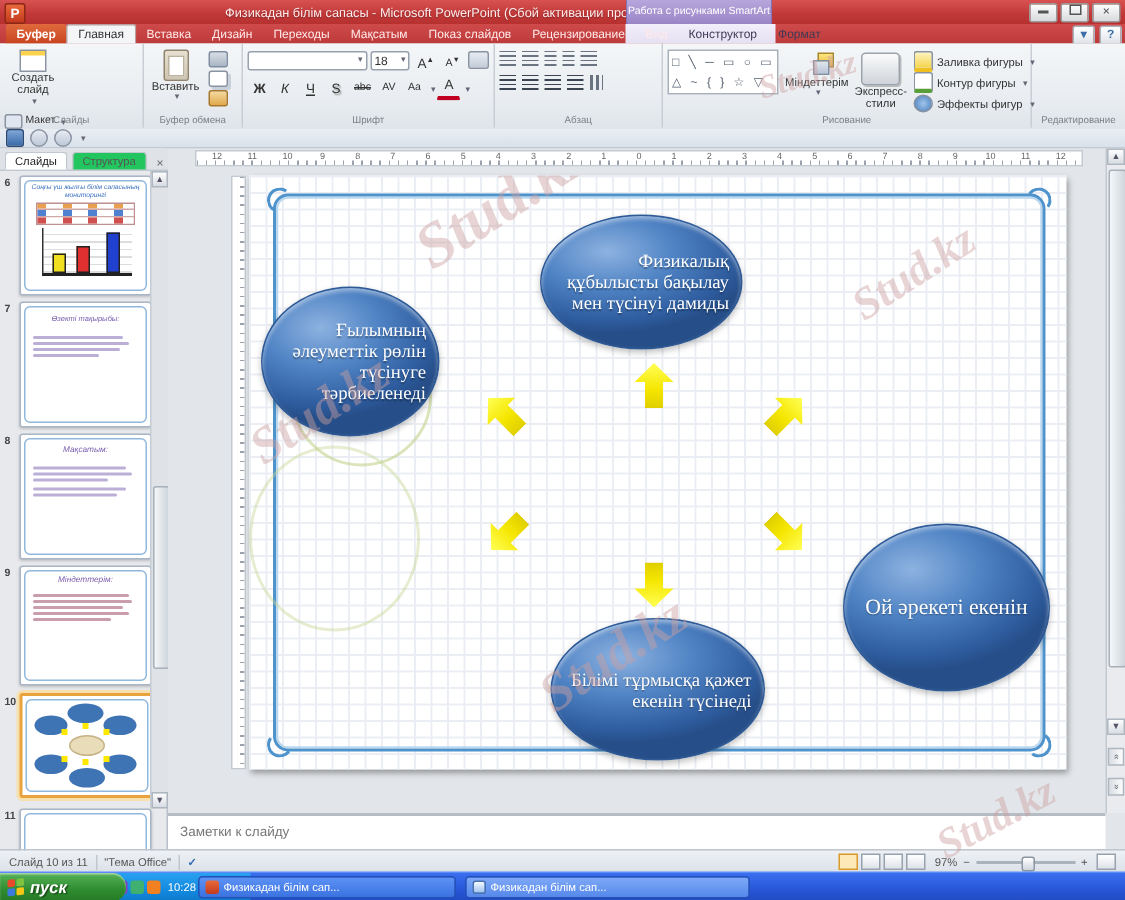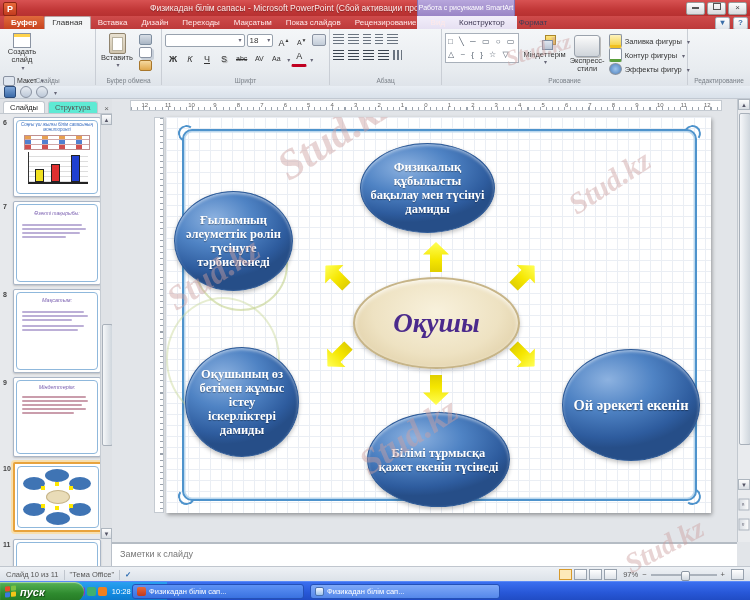--- a/index.html
+++ b/index.html
@@ -52,21 +52,21 @@
   .arricon i:last-child{left:6px;top:5px;background:linear-gradient(#dfe6ef,#b9c4d4);border-color:#7e8ea4;}
   .fxrow{display:flex;align-items:center;gap:3px;font-size:7.5px;color:#333;height:14px;white-space:nowrap;}
   .fxic{width:11px;height:10px;border:1px solid #8a93a0;border-radius:2px;}
   .edrow{display:flex;align-items:center;gap:3px;font-size:7.5px;color:#333;height:14px;white-space:nowrap;}
   
   .qatrow{left:0;top:86px;width:750px;height:13px;background:linear-gradient(#e9eef4,#d9e1ea);border-bottom:1px solid #c2c9d2;display:flex;align-items:center;gap:4px;padding-left:4px;box-sizing:border-box;}
   .qicon{width:10px;height:10px;border-radius:2px;}
   
   .panel{left:0;top:99px;width:112px;height:467px;background:#e7e9ec;border-right:1px solid #b9c0c9;box-sizing:border-box;}
   .ptabs{position:absolute;left:0;top:0;width:112px;height:14px;display:flex;align-items:flex-end;font-size:7.5px;color:#555;background:#dfe2e6;border-bottom:1px solid #c2c8cf;}
-  .ptab{padding:1px 6px;border:1px solid #c2c8cf;border-bottom:none;border-radius:3px 3px 0 0;margin-left:3px;background:#5eead4;}
+  .ptab{padding:1px 6px;border:1px solid #c2c8cf;border-bottom:none;border-radius:3px 3px 0 0;margin-left:3px;background:#22c55e;}
   .ptab.active{background:#fff;color:#222;}
   .pclose{margin-left:auto;margin-right:3px;font-size:8px;color:#666;}
   .thumb{position:absolute;left:13px;width:86px;background:#fff;border:1px solid #aab6c6;border-radius:2px;box-shadow:0 1px 2px rgba(0,0,0,.18);overflow:hidden;}
   .tframe{position:absolute;inset:2px;border:1px solid #8fb8dc;border-radius:4px;pointer-events:none;}
   .snum{position:absolute;left:3px;width:9px;font-size:7px;font-weight:bold;color:#444;}
   .ttitle{font-size:4.5px;color:#7a5fb0;font-style:italic;text-align:center;margin-top:4px;line-height:1.2;padding:0 6px;}
   .ttitle.blue{color:#3a6fc0;}
   .tl{height:2px;background:rgba(122,95,176,.5);margin:2px 8px;border-radius:1px;}
   .thumb.active{border:2px solid #e8a33d;box-shadow:0 0 0 2px #f7dfae;}
   .pscroll{position:absolute;left:100px;top:15px;width:11px;height:425px;background:#dfe2e6;border-left:1px solid #c6ccd3;}
@@ -84,22 +84,22 @@
     background-image:linear-gradient(#eaeef4 1px,transparent 1px),linear-gradient(90deg,#eaeef4 1px,transparent 1px);
     background-size:11px 11px;box-shadow:1px 2px 4px rgba(0,0,0,.35);overflow:hidden;}
   .frame{position:absolute;left:16px;top:12px;right:14px;bottom:12px;border:2px solid #4e93cc;border-radius:10px;
     box-shadow:inset 0 0 0 1.5px #bcd8ee;pointer-events:none;}
   .curl{position:absolute;width:13px;height:13px;border:2px solid #4e93cc;border-radius:50%;
     border-right-color:transparent;border-bottom-color:transparent;pointer-events:none;}
   .deco{position:absolute;border:2px solid rgba(190,205,130,.55);border-radius:50%;pointer-events:none;}
   .el{position:absolute;border-radius:50%;display:flex;align-items:center;justify-content:center;text-align:center;
     background:radial-gradient(ellipse 75% 62% at 33% 27%,#8db2e0 0%,#4f83c4 45%,#2e5c9e 85%,#264e88 100%);
     border:1px solid #2e5a96;box-shadow:inset 0 2px 3px rgba(255,255,255,.45),0 2px 4px rgba(0,0,0,.25);}
-  .el span{font-family:"Liberation Serif",serif;font-weight:bold;color:#fff;font-size:12.5px;line-height:1.12;
-    padding:0 8px;text-shadow:0 1px 1px rgba(0,0,0,.35);}
+  .el span{font-family:"Liberation Serif",serif;font-weight:normal;color:#fff;font-size:12.5px;line-height:1.12;
+    padding:0 8px;text-shadow:0 1px 1px rgba(0,0,0,.35);text-align:right;}
   .el.big span{font-size:14.5px;}
   .center-el{position:absolute;border-radius:50%;display:flex;align-items:center;justify-content:center;
     background:radial-gradient(ellipse at 50% 38%,#f8f1dc 0%,#eee2c2 55%,#d9c69a 100%);
     border:2px solid #c6b488;box-shadow:inset 0 2px 4px rgba(255,255,255,.8),0 2px 4px rgba(0,0,0,.2);}
   .center-el span{font-family:"Liberation Serif",serif;font-style:italic;font-weight:bold;font-size:27px;color:#4b2a8c;}
   .ar{position:absolute;width:26px;height:30px;background:linear-gradient(#ffff55,#f5e600 60%,#e0cf00);
     clip-path:polygon(50% 0%,100% 42%,73% 42%,73% 100%,27% 100%,27% 42%,0% 42%);
     filter:drop-shadow(0 1px 1px rgba(140,120,0,.6));}
   .wm{position:absolute;font-family:"Liberation Serif",serif;font-style:italic;font-weight:bold;color:rgba(205,160,160,.45);
     pointer-events:none;white-space:nowrap;z-index:30;}
@@ -450,31 +450,25 @@
       <div class="ar" style="left:159px;top:224px;transform:rotate(-135deg)"></div>
       <div class="ar" style="left:345px;top:224px;transform:rotate(135deg)"></div>
       <div class="ar" style="left:257px;top:258px;transform:rotate(180deg)"></div>
 
       <div class="el" style="left:194px;top:26px;width:133px;height:88px">
           <span>Физикалық құбылысты бақылау мен түсінуі дамиды</span>
         </div>
       <div class="el" style="left:8px;top:74px;width:117px;height:98px">
           <span>Ғылымның әлеуметтік рөлін түсінуге тәрбиеленеді</span>
         </div>
-      <div class="el" style="left:19px;top:230px;width:112px;height:108px">
-          <span>Оқушының өз бетімен жұмыс істеу іскерліктері дамиды</span>
-        </div>
       <div class="el" style="left:201px;top:295px;width:141px;height:93px">
           <span>Білімі тұрмысқа қажет екенін түсінеді</span>
         </div>
       <div class="el big" style="left:396px;top:232px;width:136px;height:110px">
           <span>Ой әрекеті екенін</span>
-        </div>
-      <div class="center-el" style="left:187px;top:160px;width:163px;height:88px">
-          <span>Оқушы</span>
         </div>
     </div>
   </div>
 
   <div class="abs vscroll">
     <span class="sbtn" style="top:0;width:12px">▲</span>
     <span class="sthumb" style="top:14px;height:330px;width:10px"></span>
     <span class="sbtn" style="top:380px;width:12px">▼</span>
     <span class="sbtn" style="top:400px;width:12px;transform:rotate(90deg)">«</span>
     <span class="sbtn" style="top:420px;width:12px;transform:rotate(90deg)">»</span>

